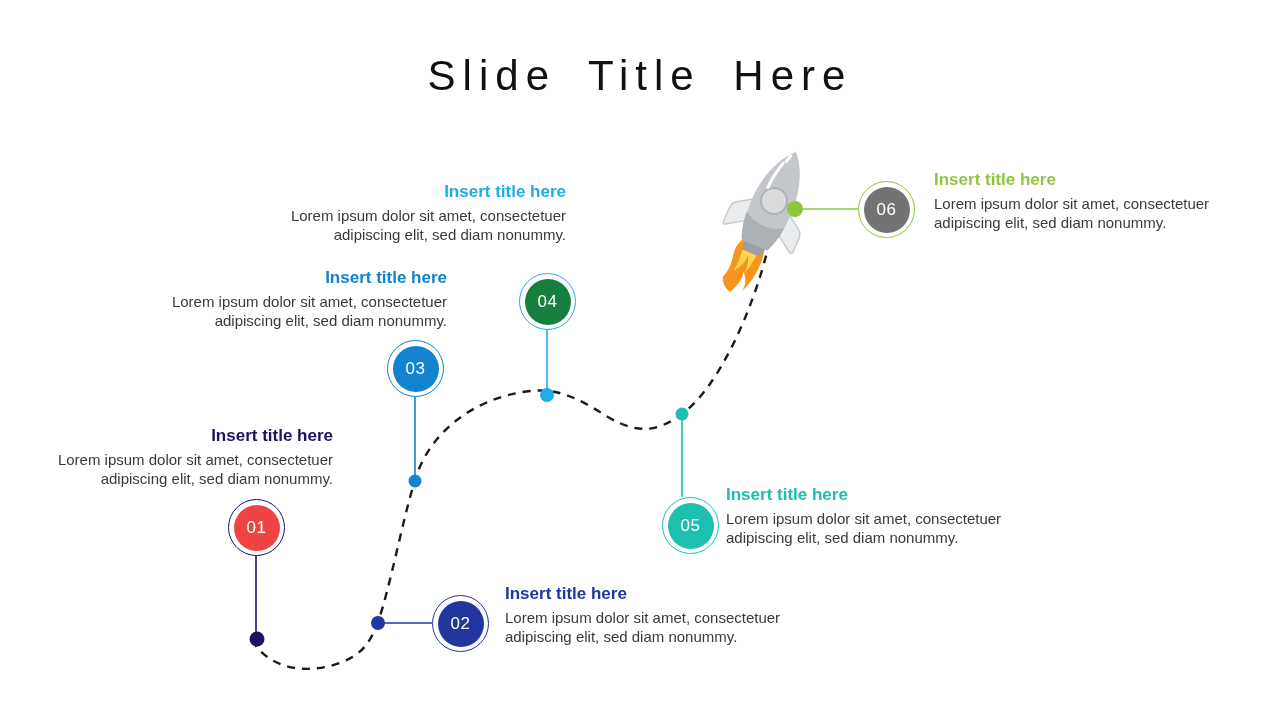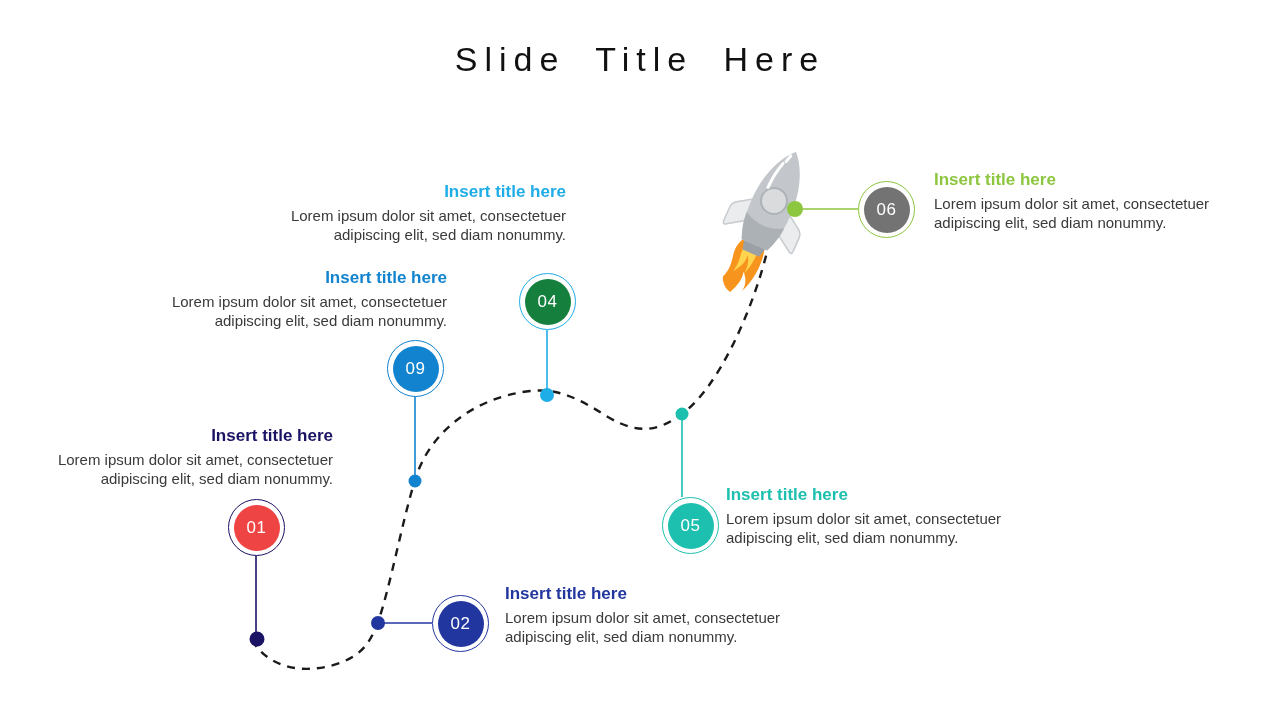--- a/index.html
+++ b/index.html
@@ -1,22 +1,22 @@
 <!DOCTYPE html>
 <html><head>
 <meta charset="utf-8">
 <style>
   html,body{margin:0;padding:0;background:#888;}
   .slide{
     position:relative;width:1280px;height:720px;background:#ffffff;
     font-family:"Liberation Sans", sans-serif;overflow:hidden;margin:0 auto;
   }
   .slide-title{
-    position:absolute;top:40px;left:0;width:1280px;text-align:center;
-    font-size:34px;font-weight:500;color:#111111;
+    position:absolute;top:52px;left:0;width:1280px;text-align:center;
+    font-size:42px;font-weight:500;color:#111111;
     letter-spacing:7px;word-spacing:14px;
   }
   .art{position:absolute;left:0;top:0;width:1280px;height:720px;}
   .block{position:absolute;}
   .block.align-right{text-align:right;}
   .block.align-left{text-align:left;}
   .block-title{font-size:17px;font-weight:bold;line-height:22px;margin-bottom:3px;}
   .block-body{font-size:15px;line-height:19px;color:#3a3a3a;}
   .node{
     position:absolute;width:55px;height:55px;border:1.5px solid;border-radius:50%;
@@ -85,21 +85,21 @@
     <circle cx="795" cy="209" r="8" style="fill: rgb(141, 198, 63);"></circle>
   </svg>
 
   <div class="node" style="left: 228px; top: 499px; border-color: rgb(27, 20, 100);">
     <div class="node-inner" style="background-color: #ef4444;">01</div>
   </div>
   <div class="node" style="left: 432px; top: 595px; border-color: rgb(34, 54, 160); justify-content: center;">
     <div class="node-inner" style="background-color: rgb(34, 54, 160);">02</div>
   </div>
   <div class="node" style="left: 387px; top: 340px; border-color: rgb(18, 131, 206);">
-    <div class="node-inner" style="background-color: rgb(18, 131, 206);">09</div>
+    <div class="node-inner" style="background-color: rgb(18, 131, 206);">03</div>
   </div>
   <div class="node" style="left: 519px; top: 273px; border-color: rgb(31, 173, 232);">
     <div class="node-inner" style="background-color: #15803d;">04</div>
   </div>
   <div class="node" style="left: 662px; top: 497px; border-color: rgb(29, 191, 174);">
     <div class="node-inner" style="background-color: rgb(29, 191, 174);">05</div>
   </div>
   <div class="node" style="left: 858px; top: 181px; border-color: rgb(141, 198, 63);">
     <div class="node-inner" style="background-color: #737373;">06</div>
   </div>

